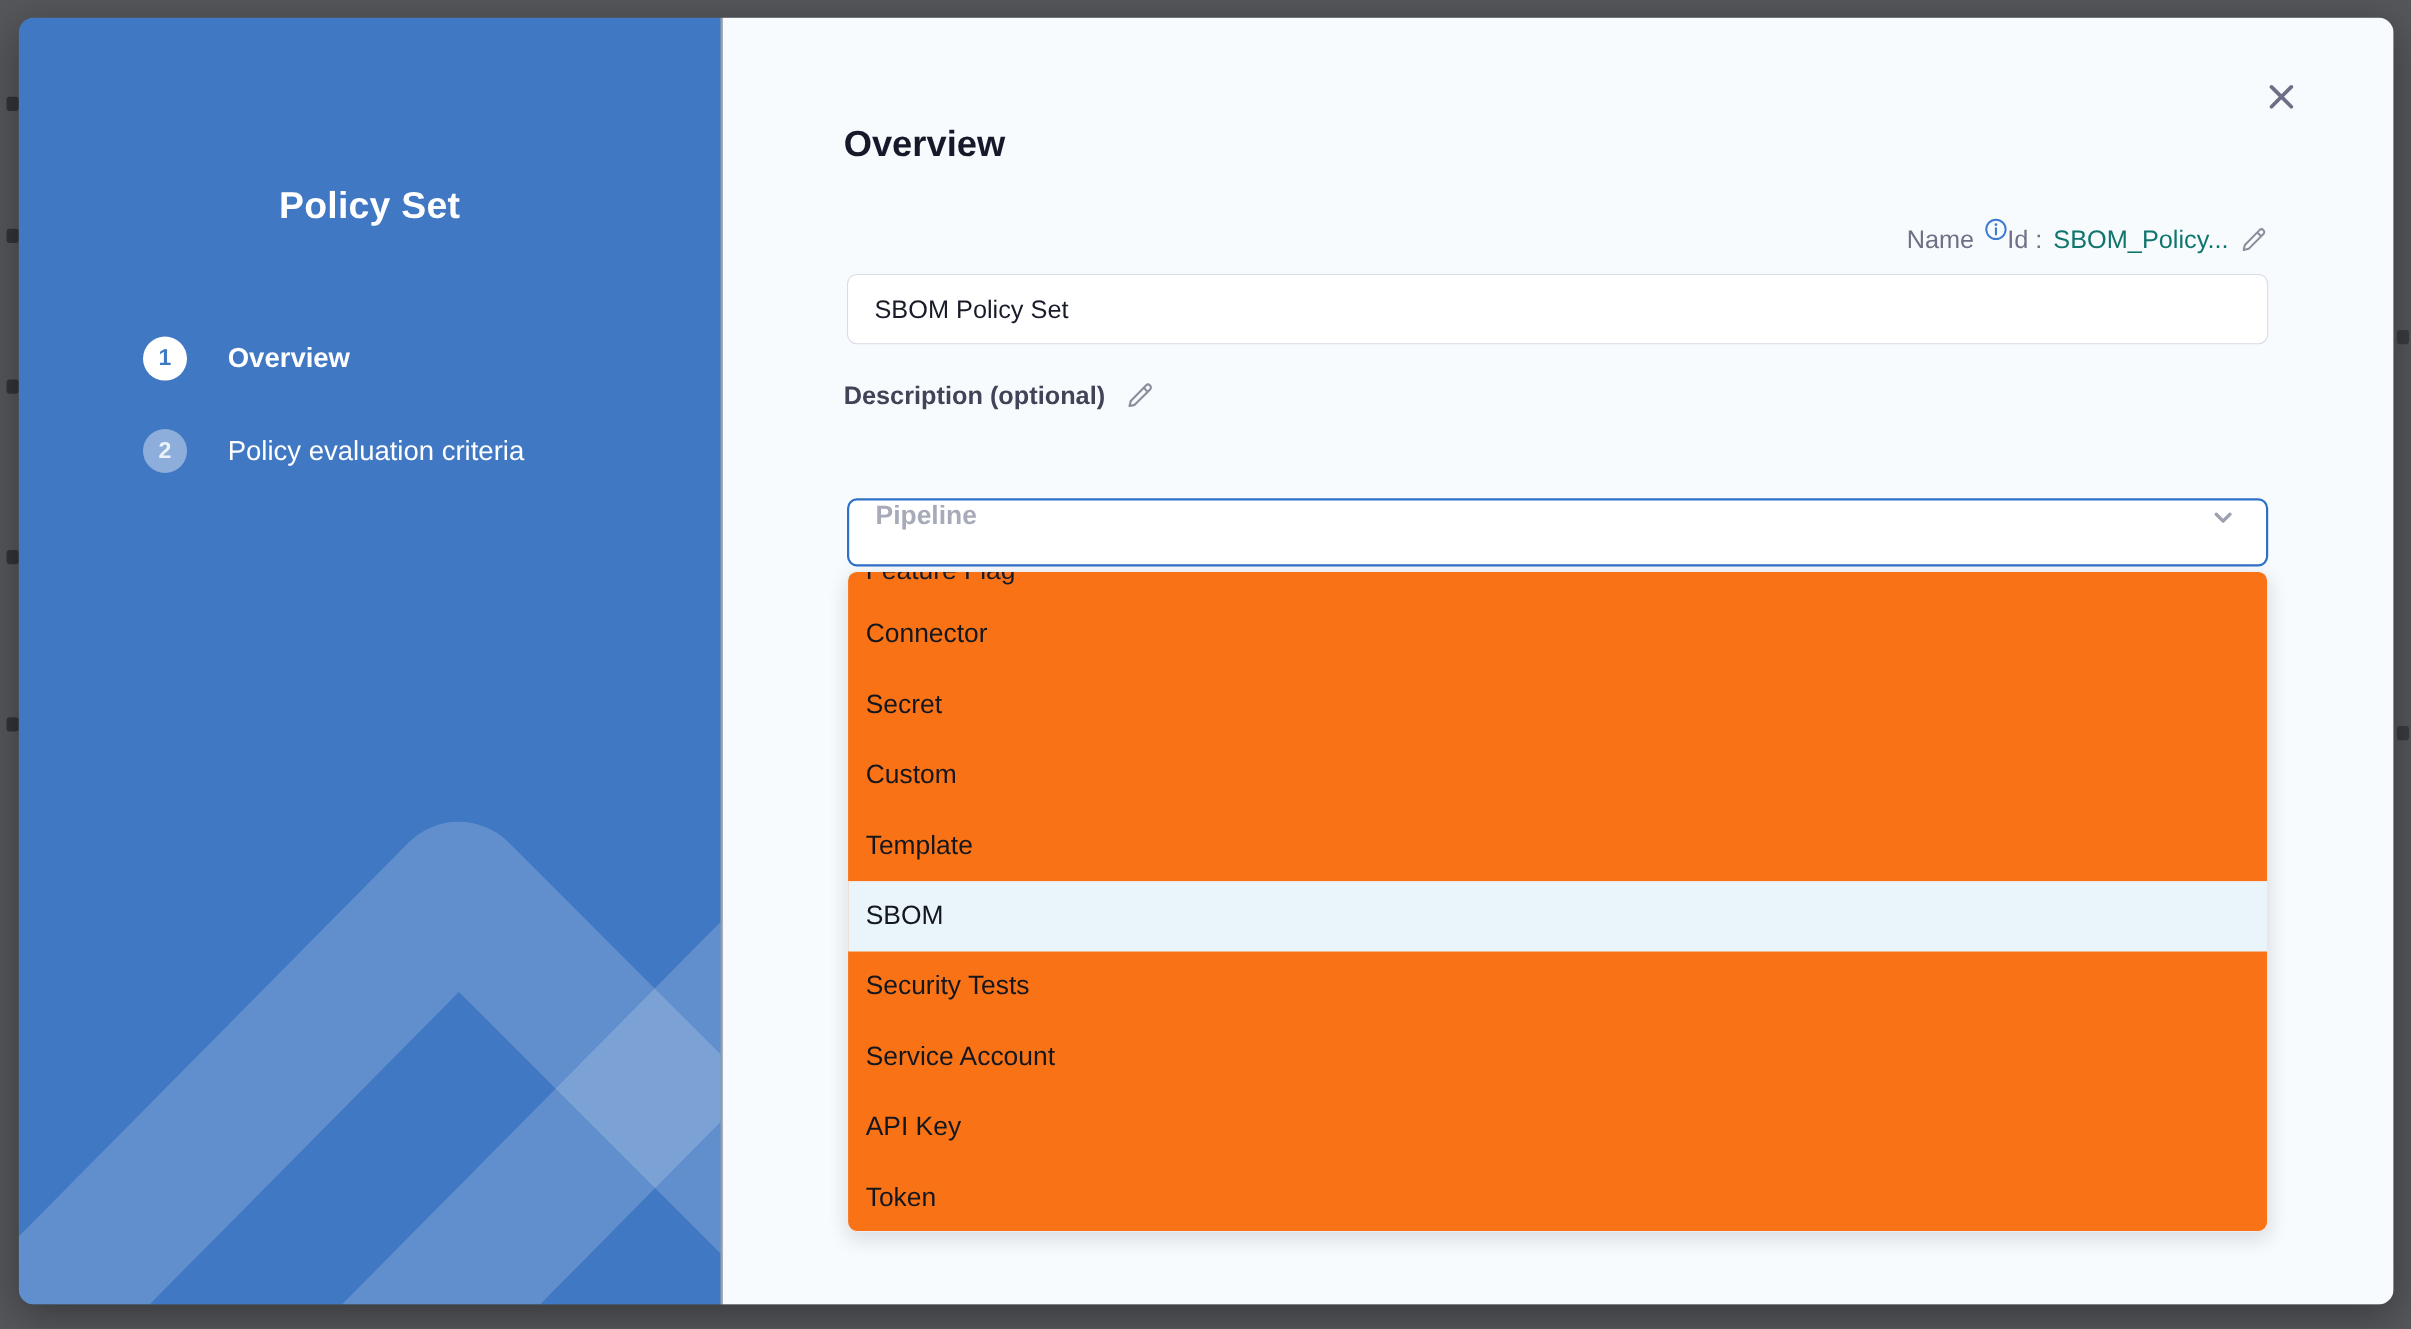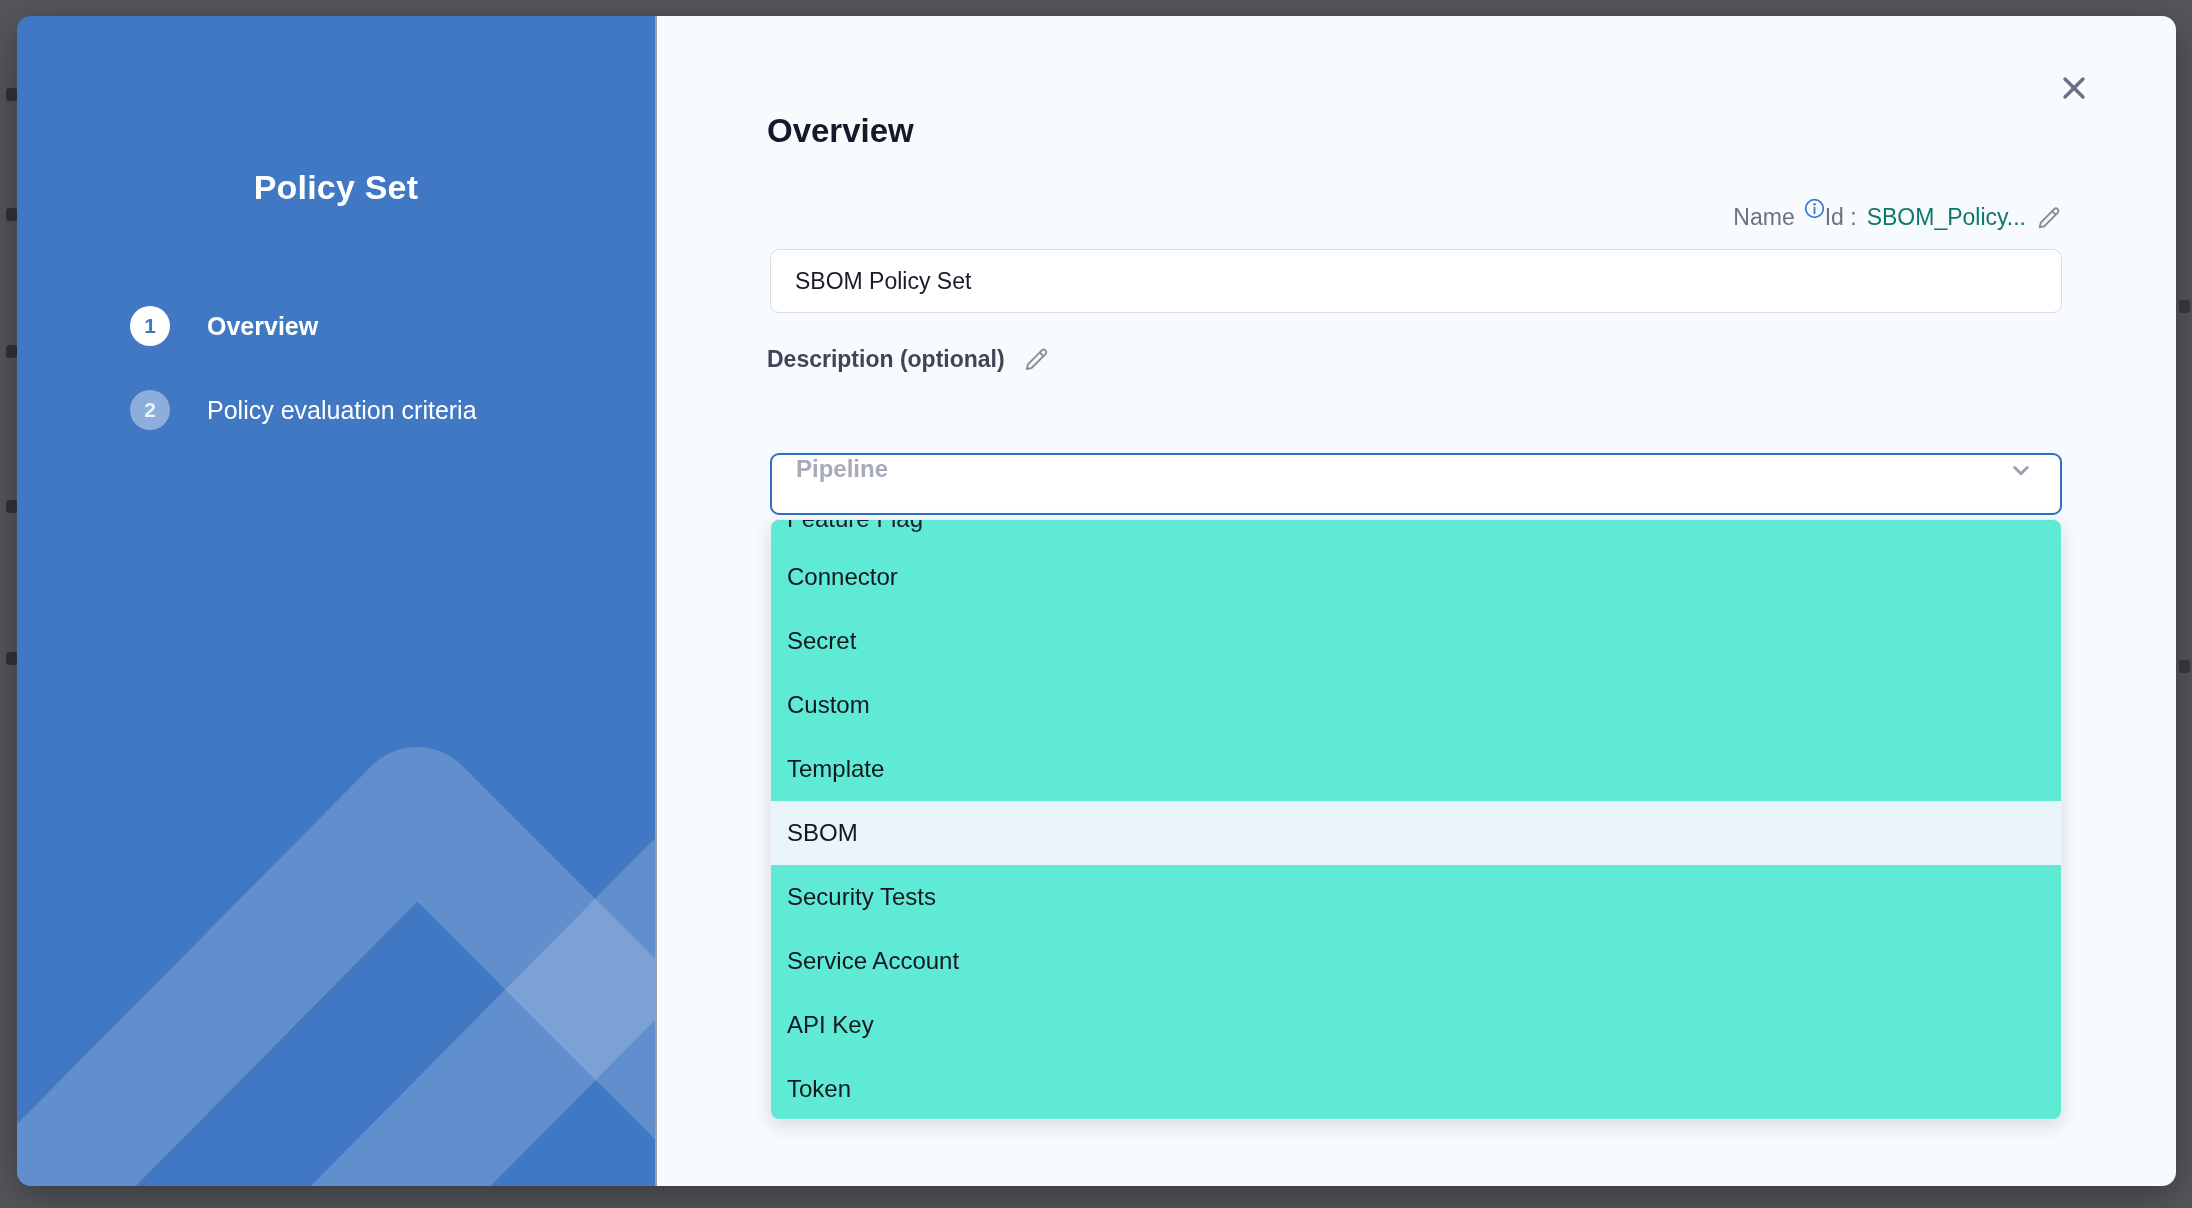--- a/index.html
+++ b/index.html
@@ -49,21 +49,21 @@
   .desc-row{position:absolute;top:330px;left:110px;display:flex;align-items:center;gap:18px;}
   .strong-label{font-size:23px;font-weight:600;color:#414458;}
   .entity-row{position:absolute;top:394px;left:110px;display:flex;align-items:flex-start;gap:10px;}
   .entity-row .strong-label{font-weight:600;}
 
   .select-box{position:absolute;top:437px;left:113px;width:1292px;height:62px;background:#FFFFFF;
               border:2px solid #2E71C9;border-radius:9px;display:flex;align-items:flex-start;
               justify-content:space-between;padding:0 24px;cursor:pointer;font-weight:bold;}
   .select-placeholder{font-size:24px;color:#A7AAB9;}
 
-  .dropdown{position:absolute;top:503px;left:113px;width:1292px;height:601px;background:#5eead4;
+  .dropdown{position:absolute;top:503px;left:113px;width:1292px;height:601px;background:#f97316;
             border:1px solid #ECEDF2;border-radius:9px;overflow:hidden;
             box-shadow:0 6px 18px rgba(20,24,40,.14);text-align:right;}
   .dd-partial{position:relative;height:25px;overflow:hidden;}
   .dd-partial span{position:absolute;left:16px;top:-17px;font-size:24px;line-height:32px;color:#191B28;}
   .dd-item{height:64px;display:flex;align-items:center;padding:0 16px;font-size:24px;color:#15171F;
            cursor:pointer;}
   .dd-item.selected{background:#E9F5FB;}
 </style>
 </head>
 <body>

